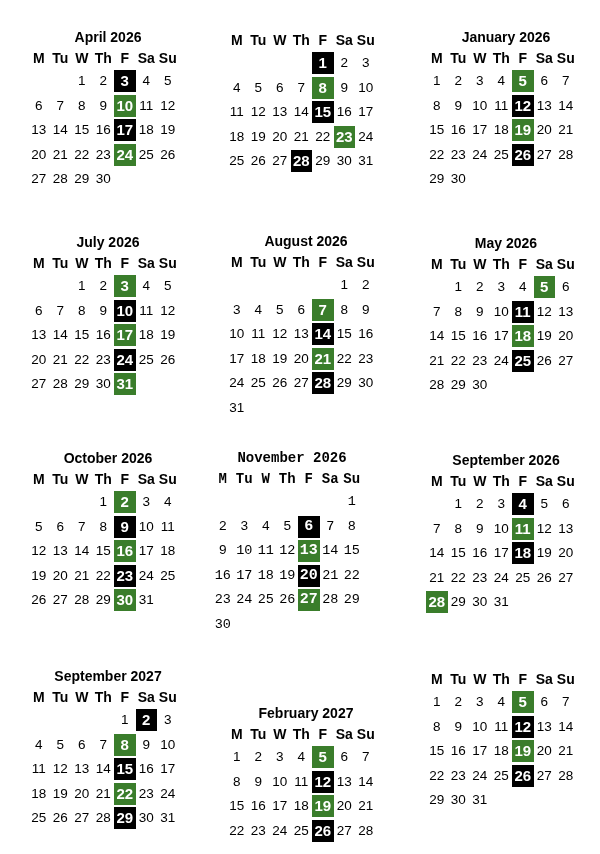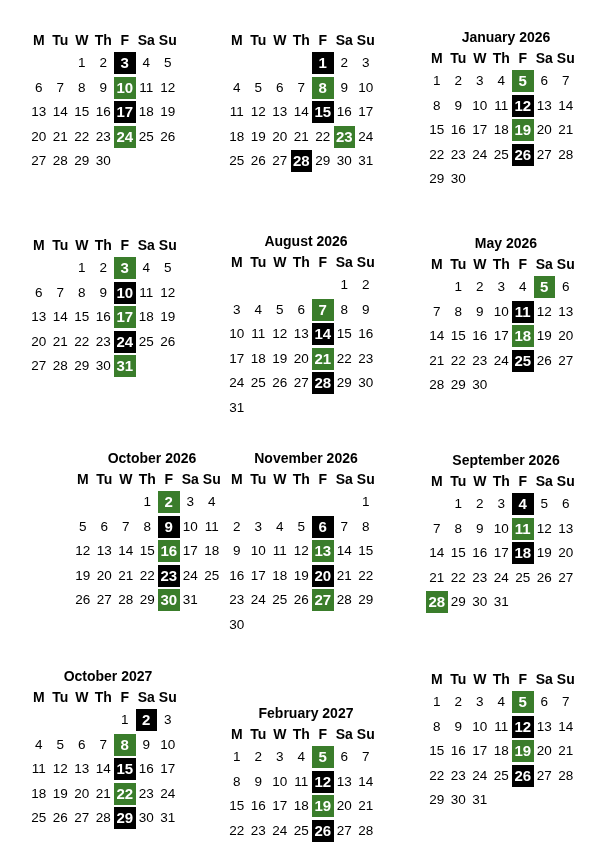--- a/index.html
+++ b/index.html
@@ -13,20 +13,21 @@
   .days { display:grid; grid-template-columns:repeat(7, 21.5px); grid-auto-rows:24.5px; margin-top:2px; font-size:13.5px; }
   .day { text-align:center; line-height:22px; height:22px; margin:1px 0; }
   .day.black { background:#000; color:#fff; font-weight:bold; font-size:15px; }
   .day.green { background:#3a7d2b; color:#fff; font-weight:bold; font-size:15px; }
 </style>
 </head>
 <body>
 
 <div class="grid" id="grid">
     <div class="month" style="left: 28px; top: 28px;">
+      <div class="title">April 2026</div>
       <div class="dow">
         <span>M</span>
         <span>Tu</span>
         <span>W</span>
         <span>Th</span>
         <span>F</span>
         <span>Sa</span>
         <span>Su</span>
       </div>
       <div class="days">
@@ -150,20 +151,21 @@
         <div class="day">24</div>
         <div class="day">25</div>
         <div class="day black">26</div>
         <div class="day">27</div>
         <div class="day">28</div>
         <div class="day">29</div>
         <div class="day">30</div>
       </div>
     </div>
     <div class="month" style="left: 28px; top: 233px;">
+      <div class="title">July 2026</div>
       <div class="dow">
         <span>M</span>
         <span>Tu</span>
         <span>W</span>
         <span>Th</span>
         <span>F</span>
         <span>Sa</span>
         <span>Su</span>
       </div>
       <div class="days">
@@ -290,21 +292,21 @@
         <div class="day">23</div>
         <div class="day">24</div>
         <div class="day black">25</div>
         <div class="day">26</div>
         <div class="day">27</div>
         <div class="day">28</div>
         <div class="day">29</div>
         <div class="day">30</div>
       </div>
     </div>
-    <div class="month" style="left: 28px; top: 449px; margin-left: 44px;">
+    <div class="month" style="left: 28px; top: 449px;">
       <div class="title">October 2026</div>
       <div class="dow">
         <span>M</span>
         <span>Tu</span>
         <span>W</span>
         <span>Th</span>
         <span>F</span>
         <span>Sa</span>
         <span>Su</span>
       </div>
@@ -338,21 +340,21 @@
         <div class="day">24</div>
         <div class="day">25</div>
         <div class="day">26</div>
         <div class="day">27</div>
         <div class="day">28</div>
         <div class="day">29</div>
         <div class="day green">30</div>
         <div class="day">31</div>
       </div>
     </div>
-    <div class="month" style="left: 226px; top: 449px;">
+    <div class="month" style="left: 212px; top: 449px; font-family: Liberation Mono, monospace;">
       <div class="title">November 2026</div>
       <div class="dow">
         <span>M</span>
         <span>Tu</span>
         <span>W</span>
         <span>Th</span>
         <span>F</span>
         <span>Sa</span>
         <span>Su</span>
       </div>
@@ -435,21 +437,21 @@
         <div class="day">25</div>
         <div class="day">26</div>
         <div class="day">27</div>
         <div class="day green">28</div>
         <div class="day">29</div>
         <div class="day">30</div>
         <div class="day">31</div>
       </div>
     </div>
     <div class="month" style="left: 28px; top: 667px;">
-      <div class="title">October 2027</div>
+      <div class="title">September 2027</div>
       <div class="dow">
         <span>M</span>
         <span>Tu</span>
         <span>W</span>
         <span>Th</span>
         <span>F</span>
         <span>Sa</span>
         <span>Su</span>
       </div>
       <div class="days">

